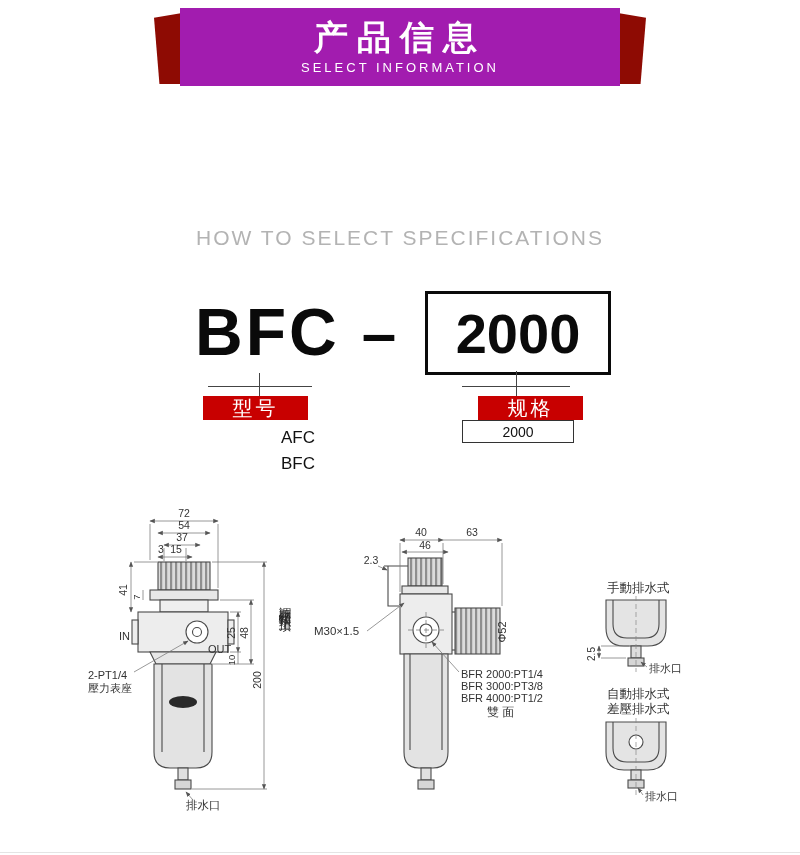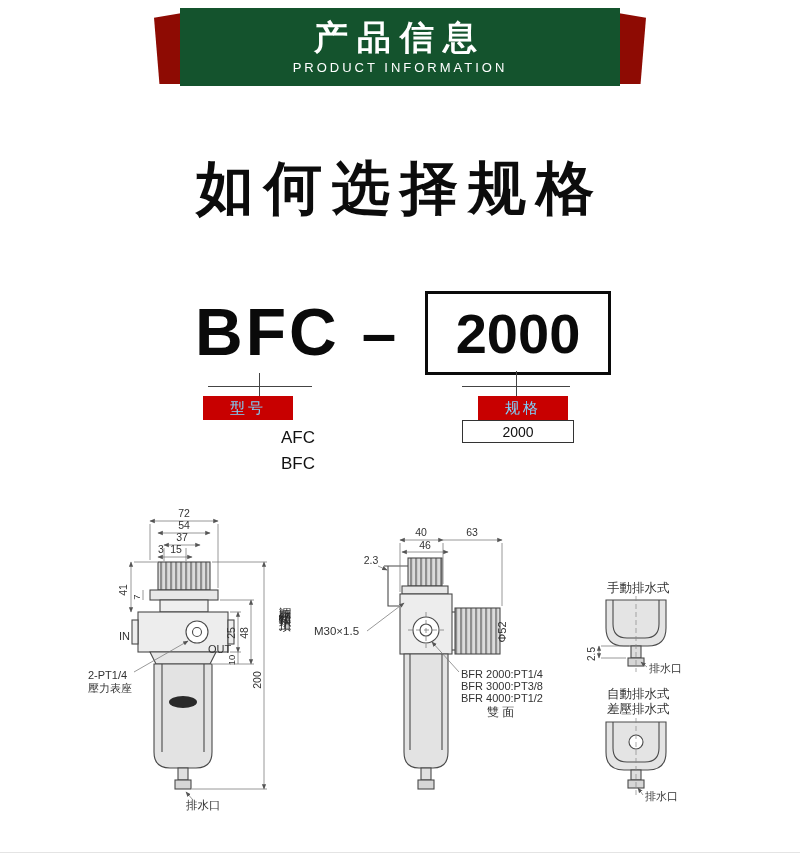--- a/index.html
+++ b/index.html
@@ -3,66 +3,66 @@
 <meta charset="utf-8">
 <style>
   html,body{margin:0;padding:0;background:#fff;}
   .page{position:relative;width:800px;height:855px;background:#fff;overflow:hidden;
         font-family:"Liberation Sans",sans-serif;color:#111;}
   
   .ribbon{position:absolute;left:154px;top:8px;width:492px;height:78px;}
   .ribbon-end{position:absolute;top:4px;width:34px;height:72px;background:#8e0b03;}
   .ribbon-end.left{left:0;clip-path:polygon(0 8%,100% 0,100% 100%,16% 100%);}
   .ribbon-end.right{right:0;clip-path:polygon(0 0,100% 8%,84% 100%,0 100%);}
-  .ribbon-mid{position:absolute;left:26px;right:26px;top:0;bottom:0;background:#14532d;
+  .ribbon-mid{position:absolute;left:26px;right:26px;top:0;bottom:0;background:#a21caf;
               display:flex;flex-direction:column;align-items:center;justify-content:center;}
   .ribbon-title{color:#fff;font-size:34px;font-weight:bold;letter-spacing:9px;line-height:1.1;}
   .ribbon-sub{color:#fff;font-size:13px;letter-spacing:3px;margin-top:4px;}
   
   .sec-title{position:absolute;left:0;top:150px;width:100%;text-align:center;margin:0;
              font-size:58px;font-weight:900;letter-spacing:10px;color:#0c0c0c;}
   .sec-sub{position:absolute;left:0;top:226px;width:100%;text-align:center;
            font-size:21px;letter-spacing:2px;color:#b3b3b3;}
   
   .model-row{position:absolute;left:195px;top:290px;height:84px;display:flex;
              align-items:center;gap:22px;}
   .model-prefix{font-size:66px;font-weight:800;letter-spacing:3px;color:#0a0a0a;}
   .model-dash{font-size:62px;font-weight:800;color:#0a0a0a;}
   .size-box{position:absolute;left:425px;top:291px;width:180px;height:78px;
             border:3px solid #0a0a0a;display:flex;align-items:center;justify-content:center;
             font-size:56px;font-weight:800;color:#0a0a0a;}
   
   .hline{position:absolute;height:0;border-top:1px solid #444;}
   .vline{position:absolute;width:1px;background:#444;}
-  .tag{position:absolute;width:90px;height:24px;background:#c80000;color:#7dd3fc;
-       font-size:15px;display:flex;align-items:center;justify-content:center;letter-spacing:3px;}
+  .tag{position:absolute;width:105px;height:24px;background:#c80000;color:#ffffff;
+       font-size:20px;display:flex;align-items:center;justify-content:center;letter-spacing:3px;}
   .opt{position:absolute;width:112px;text-align:right;font-size:17px;color:#111;}
   .spec-value{position:absolute;left:462px;top:420px;width:110px;height:21px;border:1px solid #333;
               background:#fff;font-size:14px;display:flex;align-items:center;justify-content:center;}
   
   .drawing{position:absolute;left:0;top:495px;font-family:"Liberation Sans",sans-serif;}
   .vnote{position:absolute;left:276px;top:596px;height:130px;writing-mode:vertical-rl;
          font-size:12.5px;letter-spacing:3px;color:#222;}
   .bottom-line{position:absolute;left:0;top:852px;width:100%;height:1px;background:#e4e4e4;}
 </style>
 </head>
 <body>
 
 <div class="page">
 
   <div class="ribbon">
     <div class="ribbon-end left"></div>
     <div class="ribbon-end right"></div>
     <div class="ribbon-mid">
       <div class="ribbon-title">产品信息</div>
-      <div class="ribbon-sub">PRODUCT INFORMATION</div>
+      <div class="ribbon-sub">SELECT INFORMATION</div>
     </div>
   </div>
 
-  <h1 class="sec-title">如何选择规格</h1>
+  <div class="sec-sub">HOW TO SELECT SPECIFICATIONS</div>
 
   <div class="model-row">
     <span class="model-prefix">BFC</span>
     <span class="model-dash">–</span>
   </div>
   <div class="size-box">2000</div>
 
   <div class="vline" style="left:259px;top:373px;height:23px;"></div>
   <div class="hline" style="left:208px;top:386px;width:104px;"></div>
   <div class="vline" style="left:516px;top:371px;height:25px;"></div>

